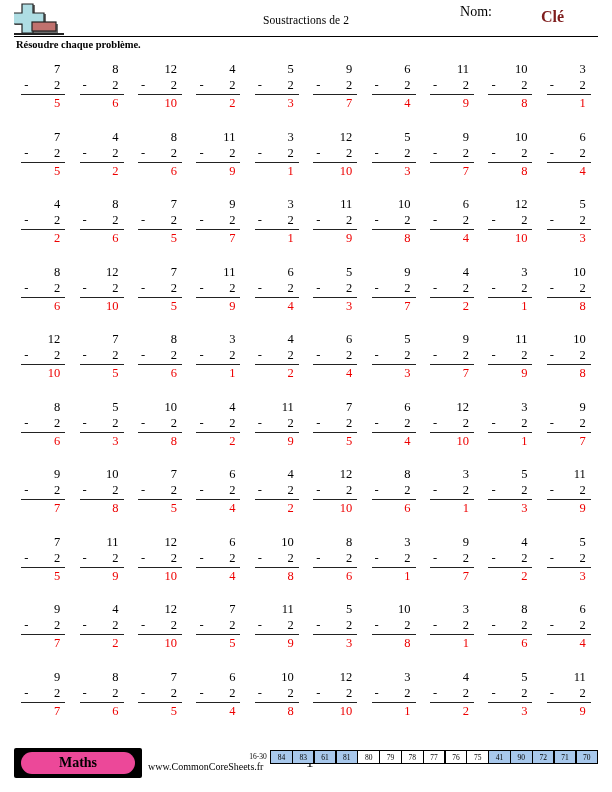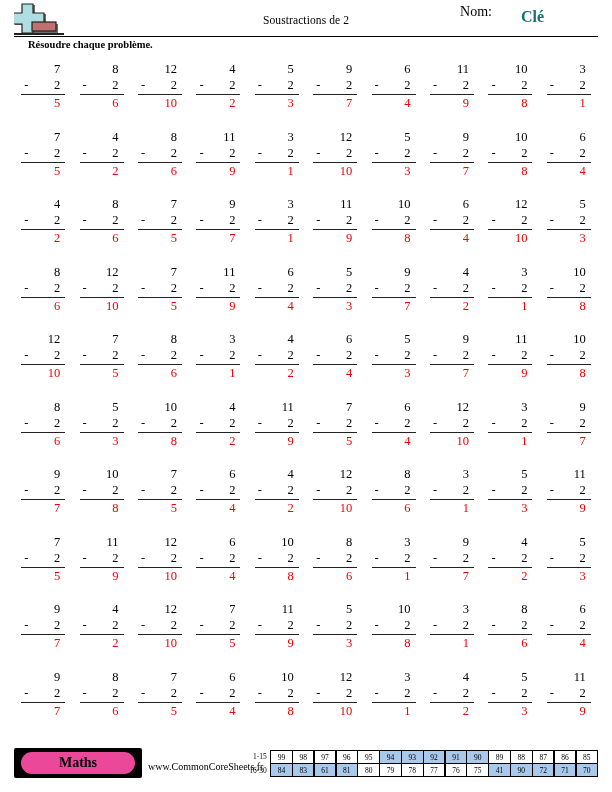--- a/index.html
+++ b/index.html
@@ -41,37 +41,37 @@
   }
   .name-label {
     position: absolute;
     right: 120px;
     top: 4px;
     font-size: 14px;
     font-family: "Liberation Serif", serif;
   }
   .name-value {
     position: absolute;
-    right: 68px;
+    right: 48px;
     top: 8px;
     font-size: 16px;
     font-weight: bold;
-    color: #0f766e;
+    color: #7f1d1d;
     font-family: "Liberation Serif", serif;
   }
   .header-rule {
     position: absolute;
     left: 14px;
     right: 14px;
     top: 36px;
     border-top: 1.6px solid #000;
   }
   .instructions {
     position: absolute;
-    left: 28px;
+    left: 16px;
     top: 39px;
     font-size: 10.5px;
     font-weight: bold;
     font-family: "Liberation Serif", serif;
   }
 
   
   .grid {
     position: absolute;
     left: 14px;
@@ -1227,38 +1227,20 @@
   </div>
 
 <div class="footer">
   <div class="brand-box">
     <div class="brand-oval">Maths</div>
   </div>
   <div class="site-url">www.CommonCoreSheets.fr</div>
   <div class="page-number">1</div>
   <div class="score-table" id="score-table">
       <div class="score-row">
-        <div class="score-label">1-15</div>
-        <div class="score-cell">99</div>
-        <div class="score-cell">98</div>
-        <div class="score-cell">97</div>
-        <div class="score-cell">96</div>
-        <div class="score-cell">95</div>
-        <div class="score-cell hl">94</div>
-        <div class="score-cell hl">93</div>
-        <div class="score-cell hl">92</div>
-        <div class="score-cell hl">91</div>
-        <div class="score-cell hl">90</div>
-        <div class="score-cell">89</div>
-        <div class="score-cell">88</div>
-        <div class="score-cell">87</div>
-        <div class="score-cell">86</div>
-        <div class="score-cell">85</div>
-      </div>
-      <div class="score-row">
         <div class="score-label">16-30</div>
         <div class="score-cell hl">84</div>
         <div class="score-cell hl">83</div>
         <div class="score-cell hl">61</div>
         <div class="score-cell hl">81</div>
         <div class="score-cell">80</div>
         <div class="score-cell">79</div>
         <div class="score-cell">78</div>
         <div class="score-cell">77</div>
         <div class="score-cell">76</div>

